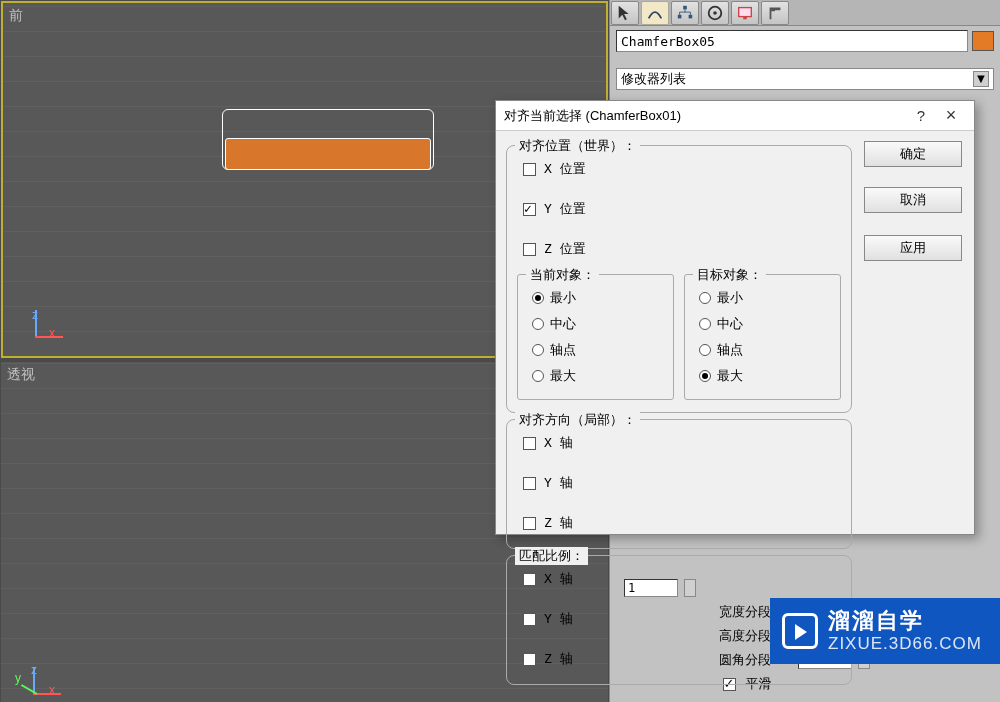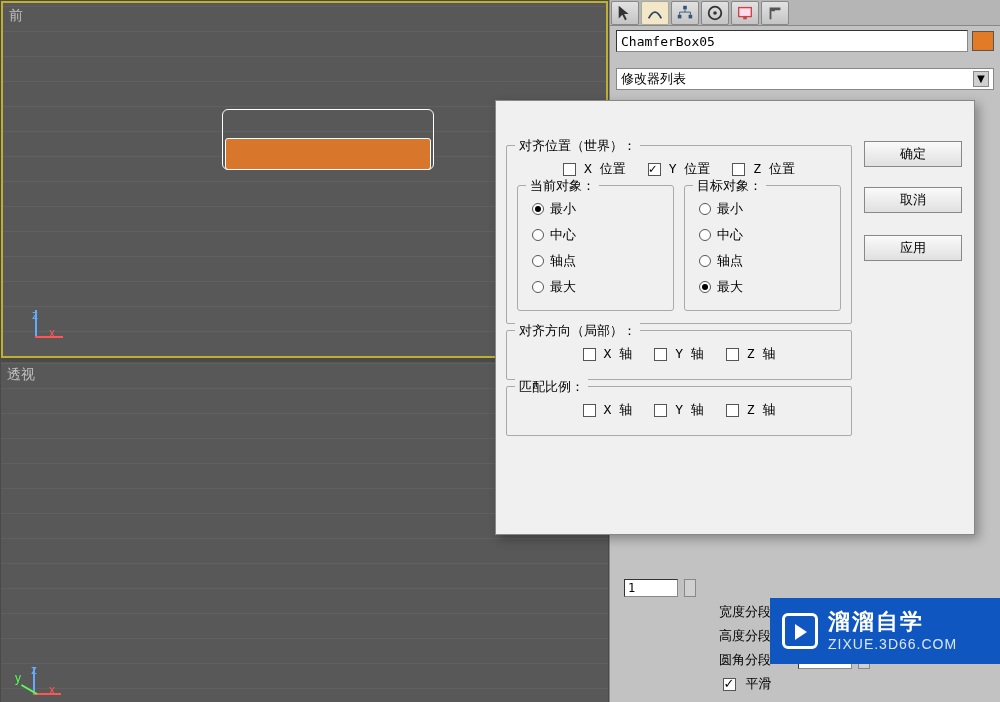--- a/index.html
+++ b/index.html
@@ -93,46 +93,46 @@
 .dlg-titlebar { height: 30px; background: #fff; display: flex; align-items: center; padding: 0 8px; border-bottom: 1px solid #ccc; font-size: 13px; }
 .dlg-title { flex: 1; }
 .dlg-ctrl { width: 30px; text-align: center; font-size: 15px; color: #333; cursor: pointer; font-family: sans-serif; }
 
 .dlg-body { position: absolute; left: 8px; top: 38px; width: 350px; bottom: 8px; }
 .dlg-buttons { position: absolute; right: 10px; top: 40px; width: 100px; }
 .dlg-btn { width: 98px; height: 26px; margin-bottom: 20px; background: linear-gradient(#fafafa,#e0e0e0); border: 1px solid #888; font-size: 13px; display: flex; align-items: center; justify-content: center; }
 .dlg-btn:nth-child(3) { margin-top: 22px; }
 
 .group {
-  border: 1px solid #aaa; margin: 6px 2px; padding: 10px 10px 12px 10px; position: relative; border-radius: 2px;
+  border: 1px solid #aaa; margin: 6px 2px; padding: 10px 10px 12px 10px; position: relative; border-radius: 8px;
 }
 .group-title { position: absolute; left: 8px; top: -9px; background: #f0f0f0; padding: 0 4px; font-size: 13px; }
 
-.inline-checks { display: flex; gap: 22px; padding: 4px 6px; font-size: 13px; justify-content: center; }
+.inline-checks { display: flex; gap: 22px; padding: 4px 6px; font-size: 13px; justify-content: center; flex-direction: column; }
 .check-item { display: flex; align-items: center; gap: 4px; font-family: "SimSun", monospace; }
 
 .dual-groups { display: flex; gap: 10px; }
 .sub-group { flex: 1; border: 1px solid #aaa; padding: 10px 12px; border-radius: 3px; position: relative; }
 .radio-item { display: flex; align-items: center; gap: 6px; padding: 4px 2px; font-size: 13px; font-family: "SimSun", monospace; }
 .radio {
   width: 12px; height: 12px; border: 1px solid #555; border-radius: 50%; background: #fff; display: inline-block; position: relative;
 }
 .radio.on::after { content: ""; position: absolute; left: 2px; top: 2px; width: 6px; height: 6px; background: #000; border-radius: 50%; }
 
 
 .watermark {
   position: absolute; right: 0; bottom: 38px;
   width: 230px; height: 66px; background: #1056c0;
   color: #fff; display: flex; align-items: center; padding: 8px 12px; gap: 10px;
 }
 .wm-icon { width: 36px; height: 36px; border: 3px solid #fff; border-radius: 6px; position: relative; }
 .wm-icon::after { content: ""; position: absolute; left: 10px; top: 8px; width: 0; height: 0; border-left: 12px solid #fff; border-top: 8px solid transparent; border-bottom: 8px solid transparent; }
 .wm-text { display: flex; flex-direction: column; line-height: 1.2; }
 .wm-big { font-size: 22px; font-weight: bold; letter-spacing: 2px; }
-.wm-url { font-size: 14px; letter-spacing: 1px; opacity: 0.85; }
+.wm-url { font-size: 17px; letter-spacing: 1px; opacity: 0.85; }
 
 .icon-svg { width: 18px; height: 18px; }
 </style>
 </head>
 <body>
 
 <div class="viewports">
   <div class="viewport vp-front">
     <div class="vp-label">前</div>
     <div class="sofa-ortho">
@@ -229,39 +229,44 @@
       <div class="spinbtns"></div>
     </div>
     <div class="param-row" style="justify-content:center;">
       <span class="checkbox checked"></span>
       <span>平滑</span>
     </div>
   </div>
 </div>
 
 <div class="dialog">
+  <div class="dlg-titlebar">
+    <span class="dlg-title">对齐当前选择 (ChamferBox01)</span>
+    <span class="dlg-ctrl">?</span>
+    <span class="dlg-ctrl" style="font-size:18px;">×</span>
+  </div>
 
   <div class="dlg-body">
     <div class="group">
       <div class="group-title">对齐位置（世界）：</div>
       <div class="inline-checks">
         <div class="check-item">
             <span class="checkbox"></span>
             <span>X 位置</span>
           </div>
         <div class="check-item">
             <span class="checkbox checked"></span>
             <span>Y 位置</span>
           </div>
         <div class="check-item">
             <span class="checkbox"></span>
             <span>Z 位置</span>
           </div>
       </div>
-      <div class="dual-groups" style="margin-top:3px;">
+      <div class="dual-groups" style="margin-top:12px;">
         <div class="sub-group">
           <div class="group-title">当前对象：</div>
           <div class="radio-item">
               <span class="radio on"></span>
               <span>最小</span>
             </div>
           <div class="radio-item">
               <span class="radio"></span>
               <span>中心</span>
             </div>

